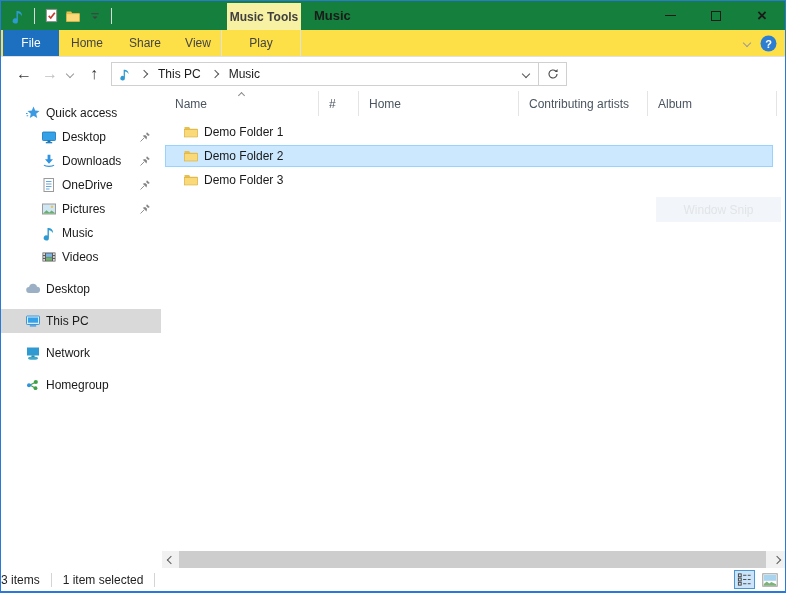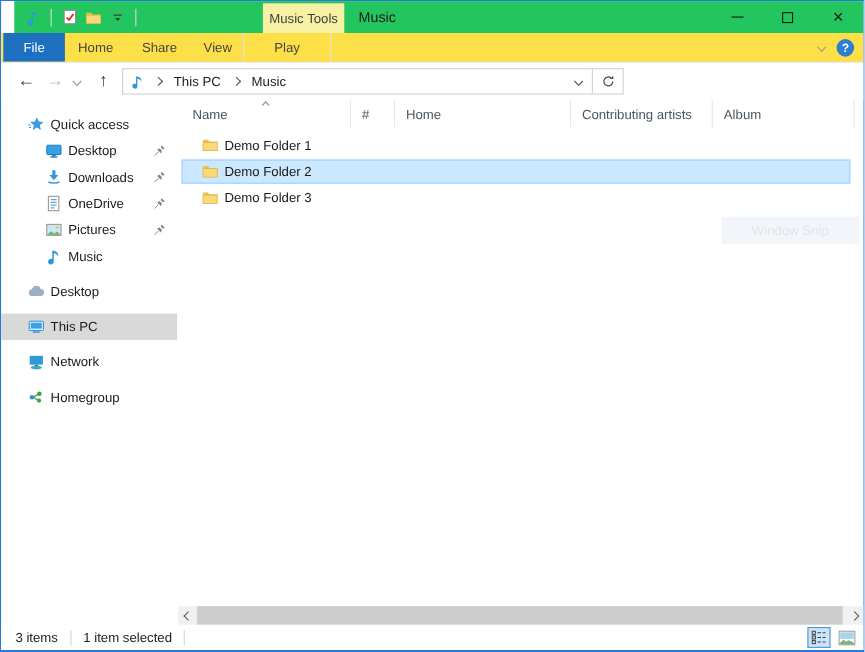--- a/index.html
+++ b/index.html
@@ -1,21 +1,21 @@
 <!DOCTYPE html>
 <html><head>
 <meta charset="utf-8">
 <style>
   * { margin:0; padding:0; box-sizing:border-box; }
   html,body { width:786px; height:593px; font-family:"Liberation Sans", sans-serif; background:#fff; }
   .window { position:relative; width:786px; height:593px; background:#fff;
             border:1px solid #2879d8; border-bottom-width:2px; overflow:hidden; }
 
   
-  .titlebar { position:absolute; top:0; left:12px; right:0; height:29px; background:#22c55e; }
+  .titlebar { position:absolute; top:0; left:0; right:0; height:29px; background:#15803d;font-weight:bold; }
   .qat { position:absolute; left:6px; top:0; height:29px; display:flex; align-items:center; }
   .qat .sep { width:1px; height:16px; background:#d9d9d9; margin:0 5px; }
   .qat-btn { width:22px; height:22px; display:flex; align-items:center; justify-content:center; }
   .ctx-group { position:absolute; left:226px; top:2px; width:74px; height:27px; background:#f7f1a3;
                display:flex; align-items:center; justify-content:center; font-size:12px; color:#3f3f3f; }
   .win-title { position:absolute; left:313px; top:7px; font-size:13px; color:#1a1a1a; }
   .win-controls { position:absolute; right:0; top:0; height:29px; display:flex; }
   .win-btn { width:46px; height:29px; display:flex; align-items:center; justify-content:center;
              font-size:14px; color:#1a1a1a; cursor:default; }
   .min-glyph { display:inline-block; width:11px; height:1px; background:#1a1a1a; }
@@ -85,21 +85,21 @@
 
   
   .hscroll { position:absolute; top:550px; left:161px; right:0; height:17px; background:#f1f1f1; }
   .hs-arrow { position:absolute; top:0; width:17px; height:17px; display:flex; align-items:center; justify-content:center; }
   .hs-left { left:0; } .hs-right { right:0; }
   .hs-thumb { position:absolute; left:17px; top:0; width:587px; height:17px; background:#cdcdcd; }
 
   
   .statusbar { position:absolute; top:567px; left:0; right:0; height:23px; background:#fff;
                display:flex; align-items:center; font-size:12px; color:#222; }
-  .statusbar .txt { margin-left:13px; }
+  .statusbar .txt { }
   .statusbar .div { width:1px; height:14px; background:#d4d4d4; margin-left:11px; }
   .viewbtns { position:absolute; right:5px; top:2px; display:flex; gap:4px; }
   .viewbtn { width:21px; height:19px; display:flex; align-items:center; justify-content:center; border:1px solid transparent; }
   .viewbtn.sel { background:#cbe4f9; border-color:#4a96d2; }
 </style>
 </head>
 <body>
 
 <div class="window">
 
@@ -282,20 +282,36 @@
             </svg>
         </span>
       </div>
       <div class="side-item lvl1">
         <span class="ic">
           <svg width="16" height="16" viewBox="0 0 16 16">
               <path d="M6.5 3v7.6a2.6 2.6 0 1 0 1.4 2.3V5.2c1.9.3 3.4 1.2 3.9 3 .8-2.7-1.3-4.9-3.9-5.2z" fill="#2f9ad1"></path>
             </svg>
         </span>
         <span>Music</span>
+      </div>
+      <div class="side-item lvl1">
+        <span class="ic">
+          <svg width="16" height="16" viewBox="0 0 16 16">
+              <rect x="1.5" y="3.5" width="13" height="9" fill="#5b5b5b"></rect>
+              <rect x="2.3" y="4.3" width="1.6" height="1.6" fill="#fff"></rect>
+              <rect x="2.3" y="7.2" width="1.6" height="1.6" fill="#fff"></rect>
+              <rect x="2.3" y="10.1" width="1.6" height="1.6" fill="#fff"></rect>
+              <rect x="12.1" y="4.3" width="1.6" height="1.6" fill="#fff"></rect>
+              <rect x="12.1" y="7.2" width="1.6" height="1.6" fill="#fff"></rect>
+              <rect x="12.1" y="10.1" width="1.6" height="1.6" fill="#fff"></rect>
+              <rect x="5" y="4.5" width="6" height="3.4" fill="#7db5e8"></rect>
+              <rect x="5" y="8.3" width="6" height="3.4" fill="#74b06e"></rect>
+            </svg>
+        </span>
+        <span>Videos</span>
       </div>
 
       <div class="side-gap"></div>
       <div class="side-item lvl0">
         <span class="ic">
           <svg width="16" height="16" viewBox="0 0 16 16">
               <path d="M4.3 12a3 3 0 0 1-.2-6A4.1 4.1 0 0 1 12 5.7 2.9 2.9 0 0 1 11.8 12z" fill="#9bb0c4"></path>
             </svg>
         </span>
         <span>Desktop</span>

